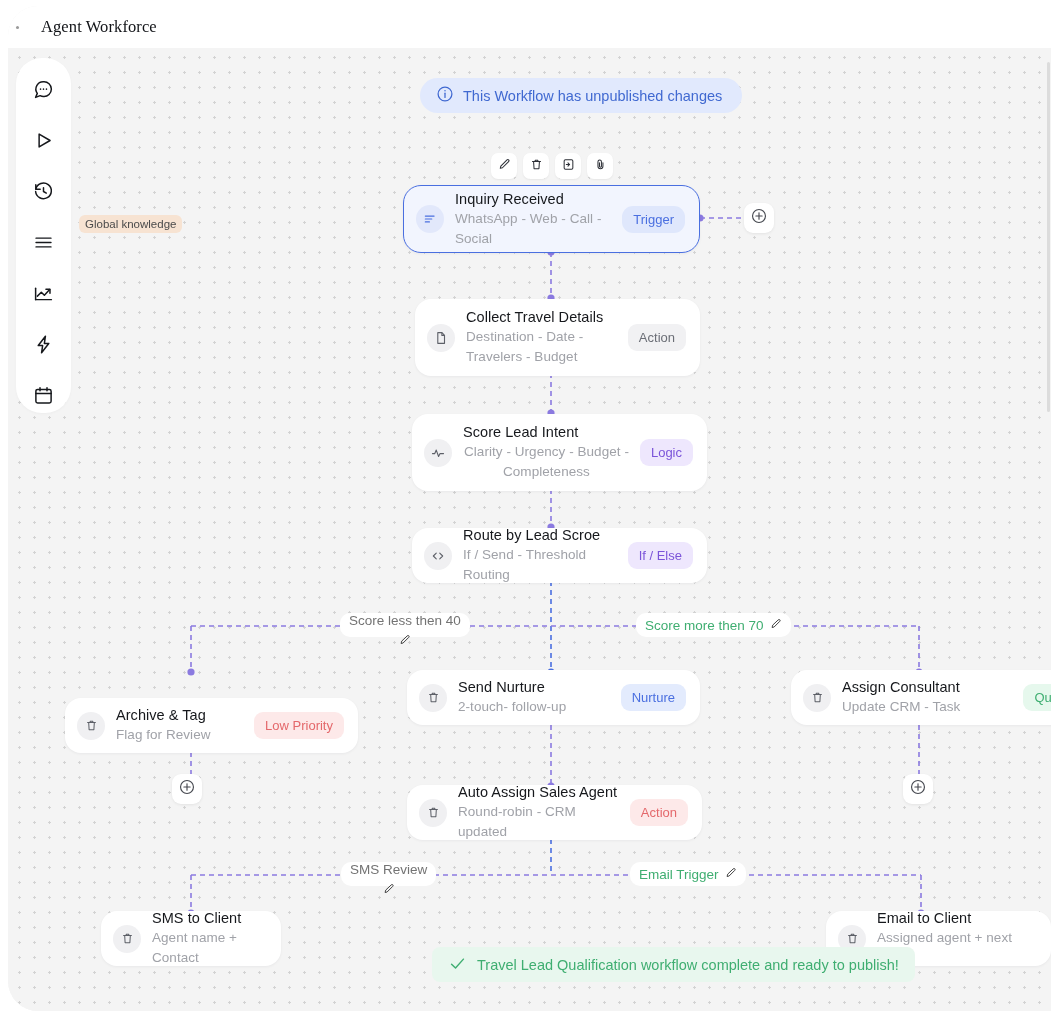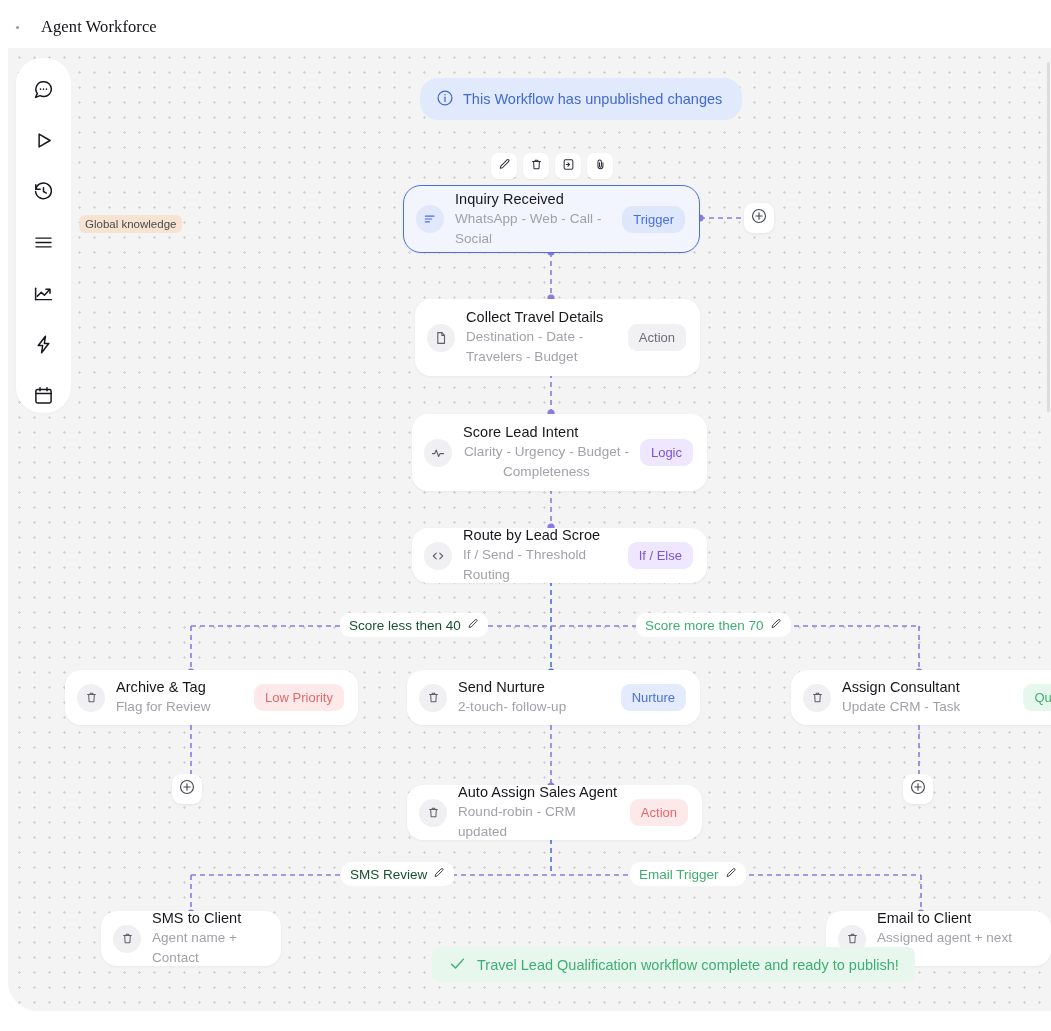--- a/index.html
+++ b/index.html
@@ -91,21 +91,21 @@
     padding: 3px 6px;
     border-radius: 6px;
     white-space: nowrap;
     margin-top: 8px;
   }
 
   
   .banner {
     position: absolute;
     left: 412px; top: 72px;
-    height: 42px;
+    height: 35px;
     background: #e1e9fd;
     color: #4069d1;
     border-radius: 18px;
     display: flex; align-items: center;
     gap: 9px;
     padding: 0 20px 0 16px;
     font-size: 14.5px;
     white-space: nowrap;
   }
   .banner svg { flex: none; }
@@ -208,21 +208,21 @@
     background: #ffffff;
     border-radius: 10px;
     height: 24px;
     display: flex; align-items: center;
     gap: 6px;
     padding: 0 9px;
     font-size: 13.5px;
     white-space: nowrap;
     cursor: pointer;
   }
-  .cond-chip.red { color: #14532d; }
+  .cond-chip.red { color: #737373; flex-direction: column; }
   .cond-chip.green { color: #3fae71; }
   .cond-chip svg { flex: none; }
 
   
   .toast {
     position: absolute;
     left: 424px; top: 941px;
     height: 35px;
     background: #e8f7ee;
     color: #3fae71;
@@ -485,21 +485,21 @@
           <polyline points="15,7 20,12 15,17"></polyline>
         </svg>
       </div>
       <div class="node-text">
         <div class="node-title">Route by Lead Scroe</div>
         <div class="node-sub">If / Send - Threshold Routing</div>
       </div>
       <div class="badge ifelse">If / Else</div>
     </div>
 
-    <div class="node" style="left:57px; top:664px; width:293px; height:55px;">
+    <div class="node" style="left:57px; top:692px; width:293px; height:55px;">
       <div class="node-icon">
         <svg width="13" height="13" viewBox="0 0 24 24" fill="none" stroke="currentColor" stroke-width="1.9" stroke-linecap="round" stroke-linejoin="round">
           <path d="M4.8 6.3h14.4"></path>
           <path d="M9.6 6.3V4h4.8v2.3"></path>
           <path d="M6.8 6.3l.8 13.4h8.8l.8-13.4"></path>
         </svg>
       </div>
       <div class="node-text">
         <div class="node-title">Archive &amp; Tag</div>
         <div class="node-sub">Flag for Review</div>

